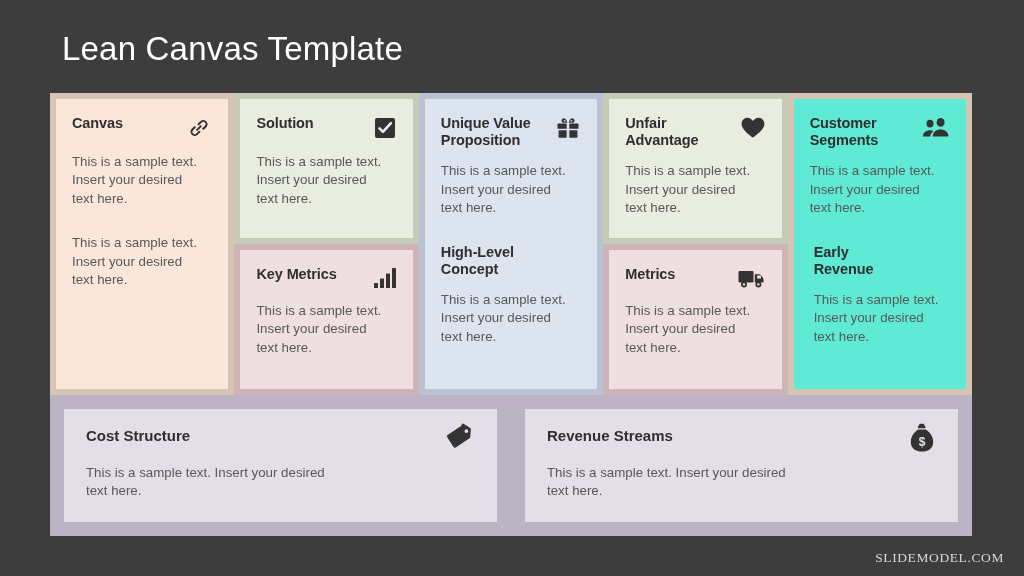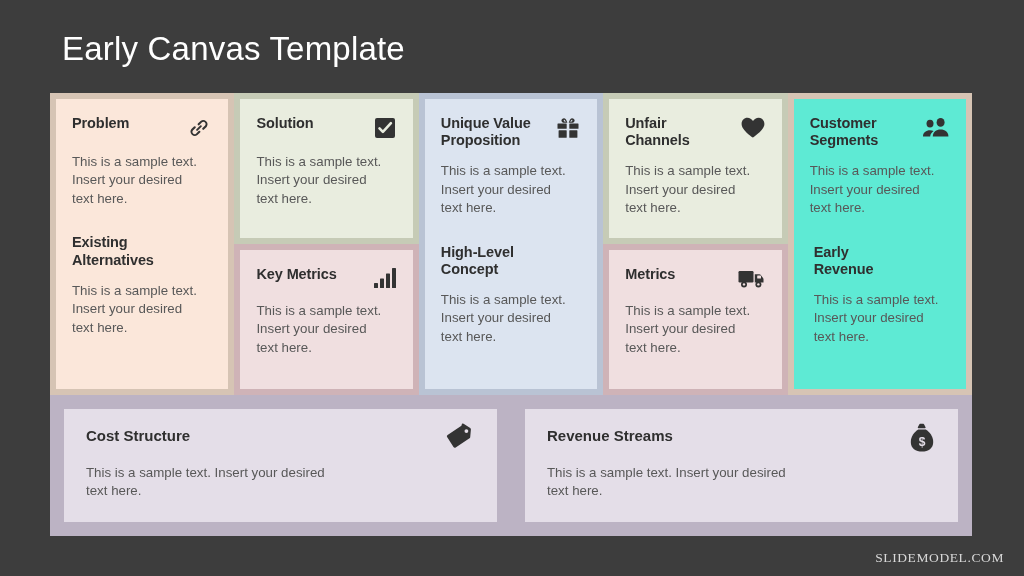--- a/index.html
+++ b/index.html
@@ -155,46 +155,44 @@
     bottom: 10px;
     font-size: 13.5px;
     letter-spacing: 0.6px;
     color: #d8d8d8;
     font-family: Liberation Serif, serif;
   }
 </style>
 </head>
 <body style="background: rgb(61, 61, 61);">
 
-<div class="slide-title">Early Canvas Template</div>
+<div class="slide-title">Lean Canvas Template</div>
 
 <div class="canvas-panel" style="background: rgb(242, 242, 242);">
 
   <div class="canvas-top">
 
     <div class="col">
       <div class="tile" style="height: 100%; background: rgb(214, 196, 180);">
         <div class="tile-inner" style="background: rgb(251, 231, 218);">
           <div class="tile-head">
-            <div class="tile-title">Problem</div>
+            <div class="tile-title">Canvas</div>
             <span class="tile-icon">
               <svg width="26" height="24" viewBox="0 0 24 24" fill="currentColor">
                 <path d="M9.4 14.6a1 1 0 0 1 0-1.4l3.8-3.8a1 1 0 0 1 1.4 1.4l-3.8 3.8a1 1 0 0 1-1.4 0z"></path>
                 <path d="M13.6 4.9a4.3 4.3 0 0 1 6 6l-2.6 2.6a1.05 1.05 0 1 1-1.5-1.5l2.6-2.6a2.2 2.2 0 0 0-3.1-3.1L12.4 9a1.05 1.05 0 1 1-1.5-1.5z"></path>
                 <path d="M10.4 19.1a4.3 4.3 0 0 1-6-6L7 10.5A1.05 1.05 0 1 1 8.5 12l-2.6 2.6a2.2 2.2 0 0 0 3.1 3.1l2.6-2.6a1.05 1.05 0 1 1 1.5 1.5z"></path>
               </svg>
             </span>
           </div>
           <div class="tile-body">This is a sample text.
 Insert your desired
 text here.</div>
 
           <div class="subblock">
-            <div class="tile-title">Existing
-Alternatives</div>
             <div class="tile-body">This is a sample text.
 Insert your desired
 text here.</div>
           </div>
         </div>
       </div>
     </div>
 
     <div class="col">
       <div class="tile" style="height: 50%; background: rgb(198, 203, 182);">
@@ -263,21 +261,21 @@
           </div>
         </div>
       </div>
     </div>
 
     <div class="col">
       <div class="tile" style="height: 50%; background: rgb(198, 203, 182);">
         <div class="tile-inner" style="background: rgb(233, 237, 223);">
           <div class="tile-head">
             <div class="tile-title">Unfair
-Channels</div>
+Advantage</div>
             <span class="tile-icon">
               <svg width="26" height="23" viewBox="0 0 26 23" fill="currentColor">
                 <path d="M13 21.5S1.6 14.3 1.6 7.9C1.6 4.3 4.2 1.8 7.4 1.8c2.3 0 4.4 1.4 5.6 3.3 1.2-1.9 3.3-3.3 5.6-3.3 3.2 0 5.8 2.5 5.8 6.1 0 6.4-11.4 13.6-11.4 13.6z"></path>
               </svg>
             </span>
           </div>
           <div class="tile-body">This is a sample text.
 Insert your desired
 text here.</div>
         </div>

